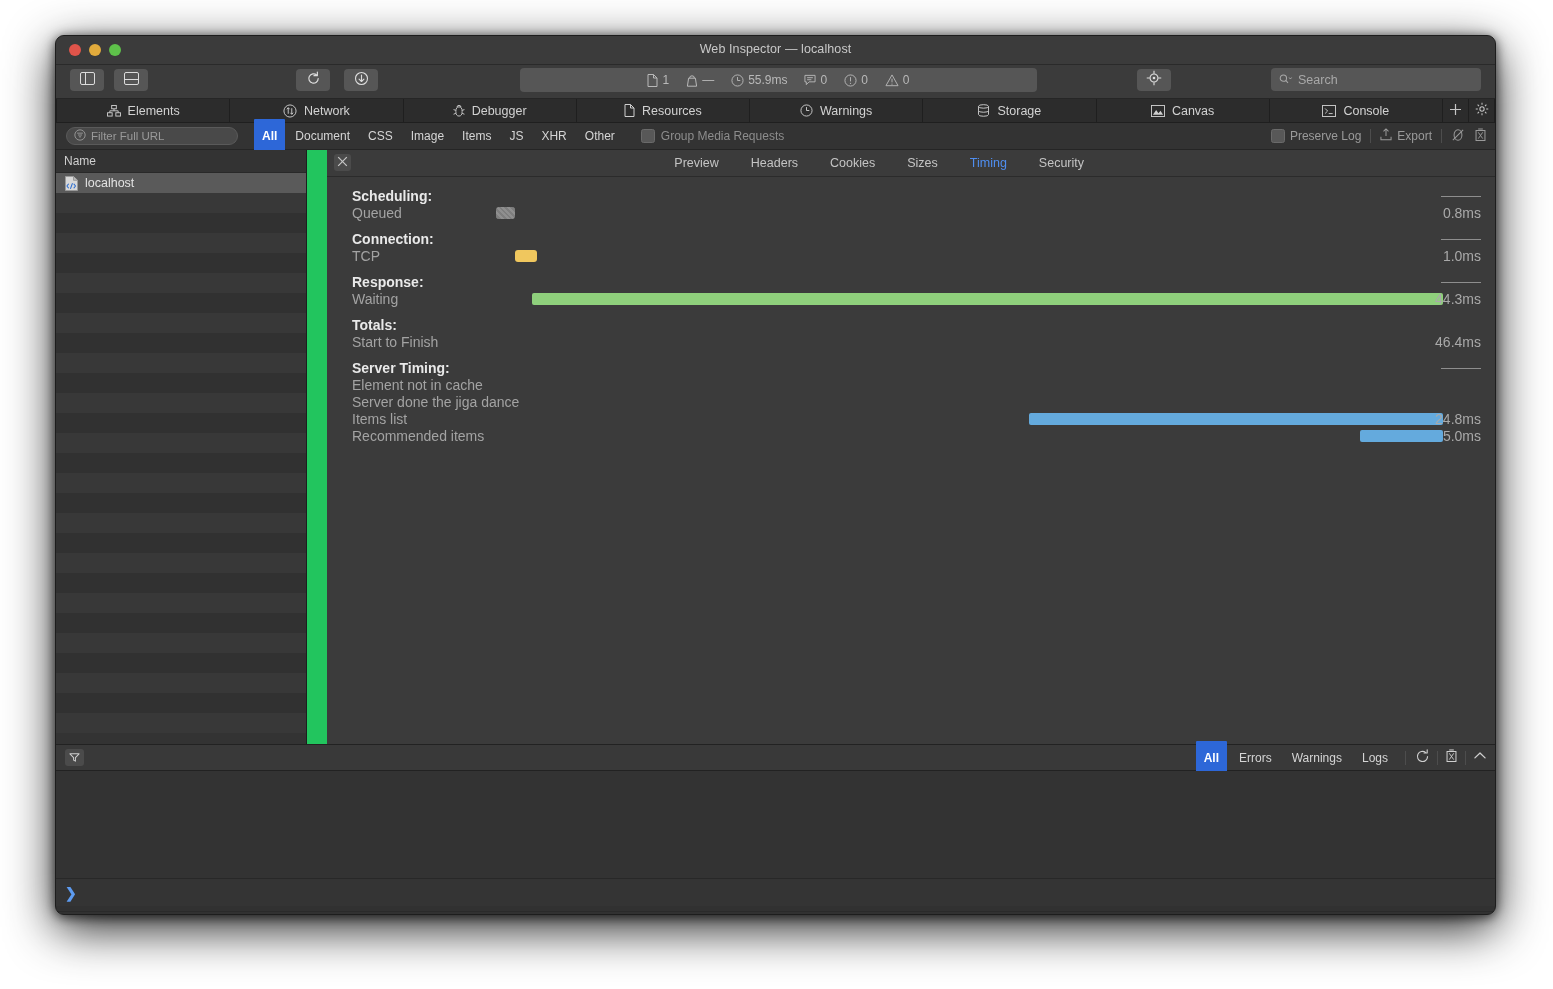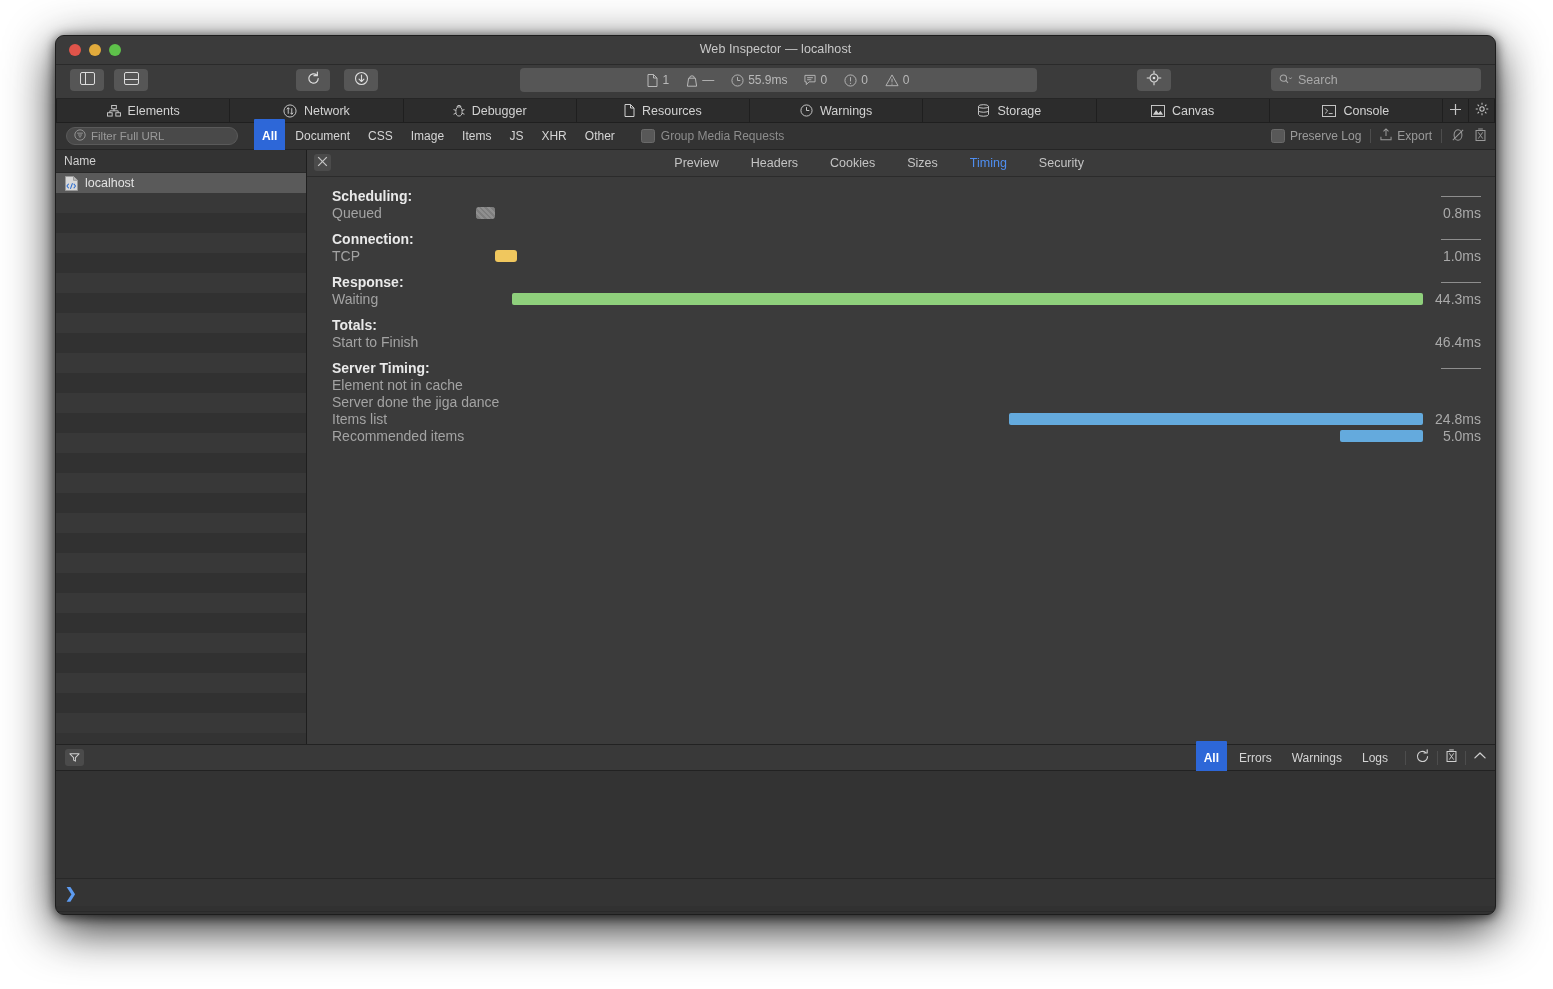--- a/index.html
+++ b/index.html
@@ -198,20 +198,21 @@
     font-size: 12px;
   }
   .fright .sep { width: 1px; height: 14px; background: #4d4d4d; }
   .fr-item { display: flex; align-items: center; gap: 5px; }
   
   .bodysplit {
     position: relative;
     height: 594px;
     display: flex;
     background: #22c55e;
+    gap: 20px;
   }
   .sidebar {
     width: 250px;
     background: #333333;
     border-right: 1px solid #1e1e1e;
     position: relative;
     overflow: hidden;
   }
   .sb-header {
     height: 22px;

